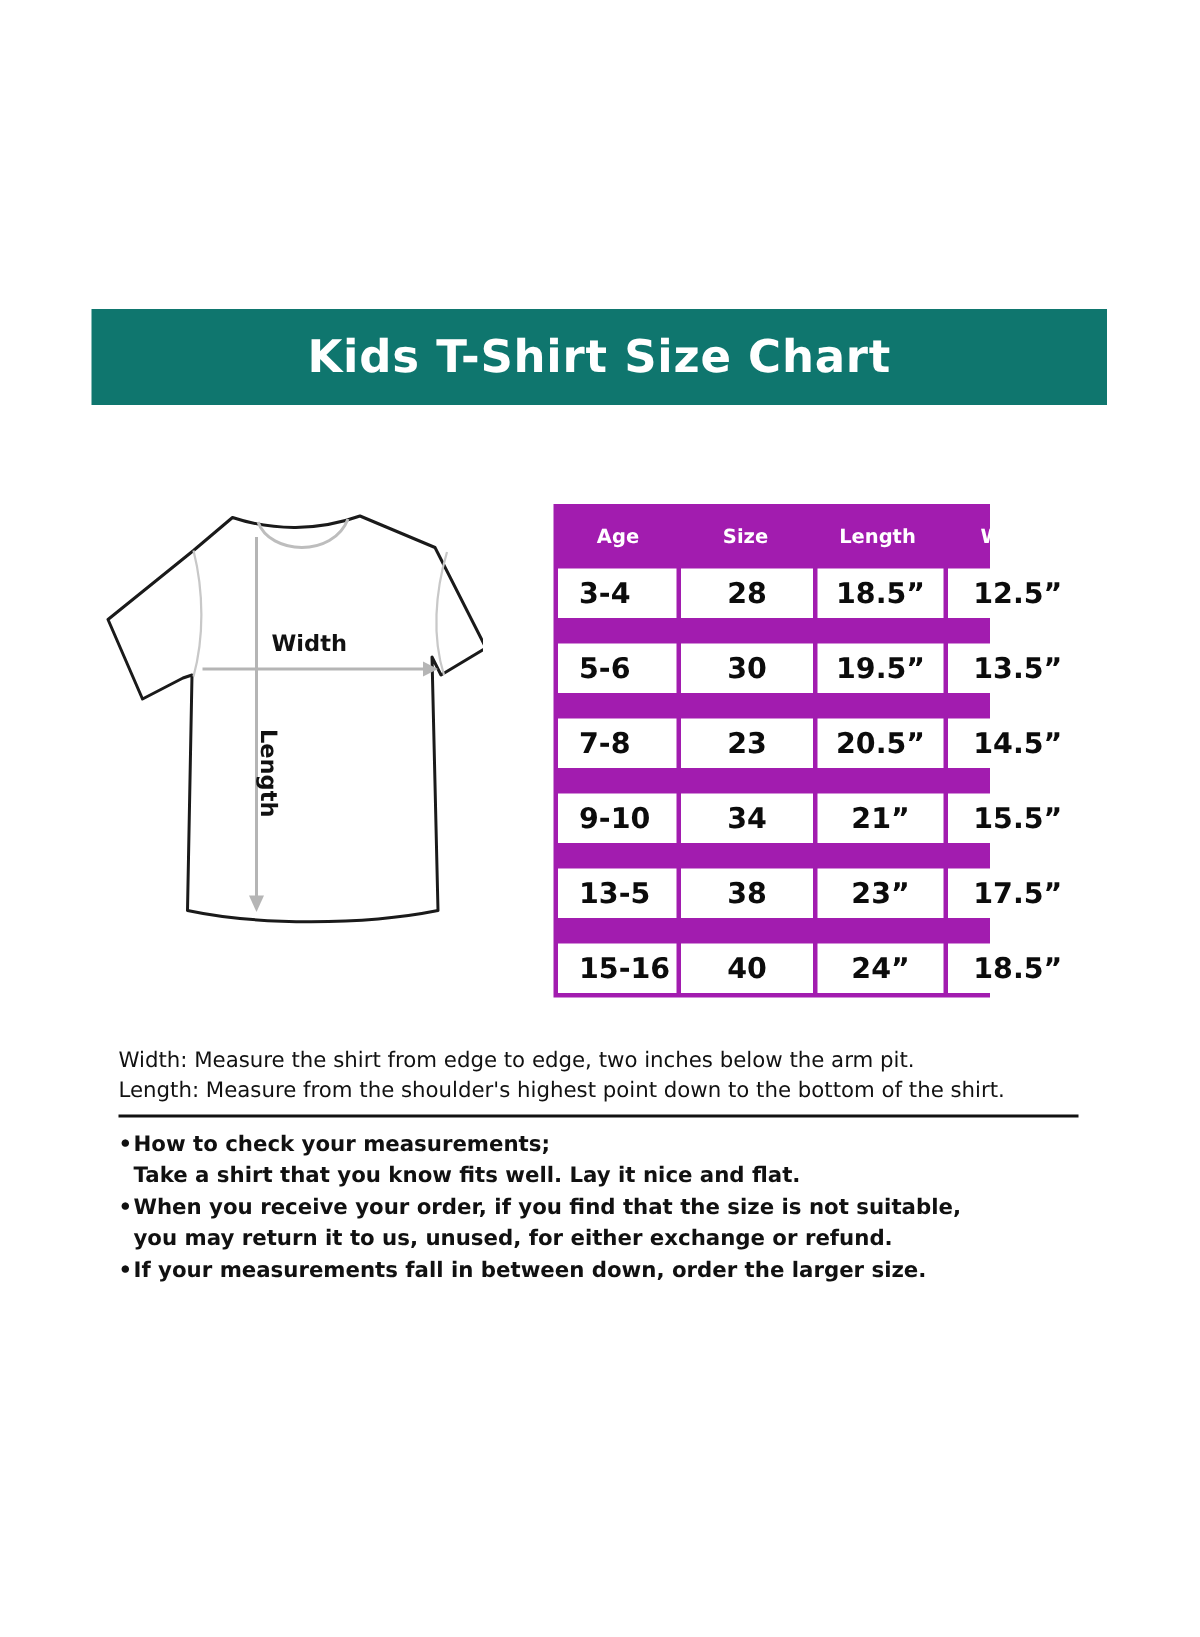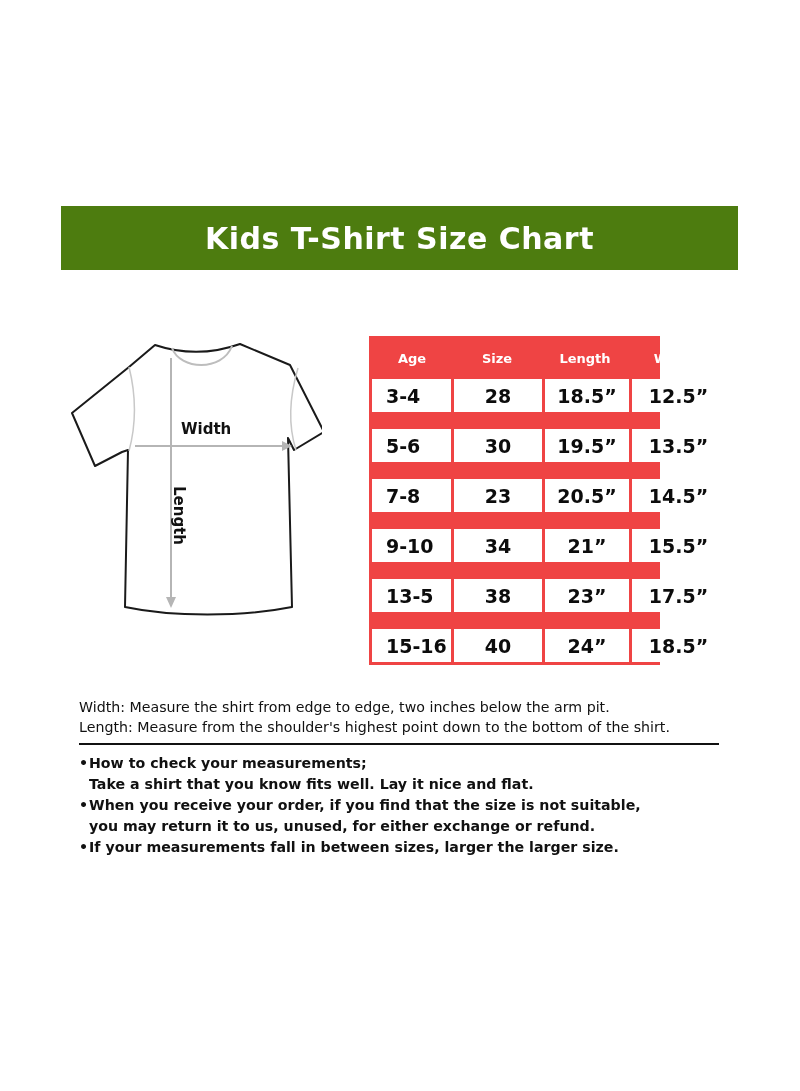--- a/index.html
+++ b/index.html
@@ -14,21 +14,21 @@
       overflow: hidden;
       font-family: "DejaVu Sans", sans-serif;
       color: #111111;
     }
     .banner {
       position: absolute;
       left: 61px;
       top: 206px;
       width: 677px;
       height: 64px;
-      background: #4d7c0f;
+      background: #0f766e;
       display: flex;
       align-items: center;
       justify-content: center;
     }
     .banner-title {
       color: #ffffff;
       font-family: "DejaVu Sans", sans-serif;
       font-weight: bold;
       font-size: 30px;
       letter-spacing: 0.5px;
@@ -43,21 +43,21 @@
     .shirt svg {
       width: 100%;
       height: 100%;
       display: block;
     }
     .size-table {
       position: absolute;
       left: 369px;
       top: 336px;
       width: 291px;
-      background: #ef4444;
+      background: #a21caf;
       padding: 3px;
       box-sizing: border-box;
     }
     .table-header {
       display: grid;
       grid-template-columns: 80px 90px 86px 95px;
       height: 38px;
       align-items: center;
       color: #ffffff;
       font-weight: bold;
@@ -220,15 +220,15 @@
 <div class="tips">
   <div class="tip">
     <span class="bullet">•</span><span>How to check your measurements;</span>
     <span class="cont">Take a shirt that you know fits well. Lay it nice and flat.</span>
   </div>
   <div class="tip">
     <span class="bullet">•</span><span>When you receive your order, if you find that the size is not suitable,</span>
     <span class="cont">you may return it to us, unused, for either exchange or refund.</span>
   </div>
   <div class="tip">
-    <span class="bullet">•</span><span>If your measurements fall in between sizes, larger the larger size.</span>
+    <span class="bullet">•</span><span>If your measurements fall in between down, order the larger size.</span>
   </div>
 </div>
 
 </body></html>

